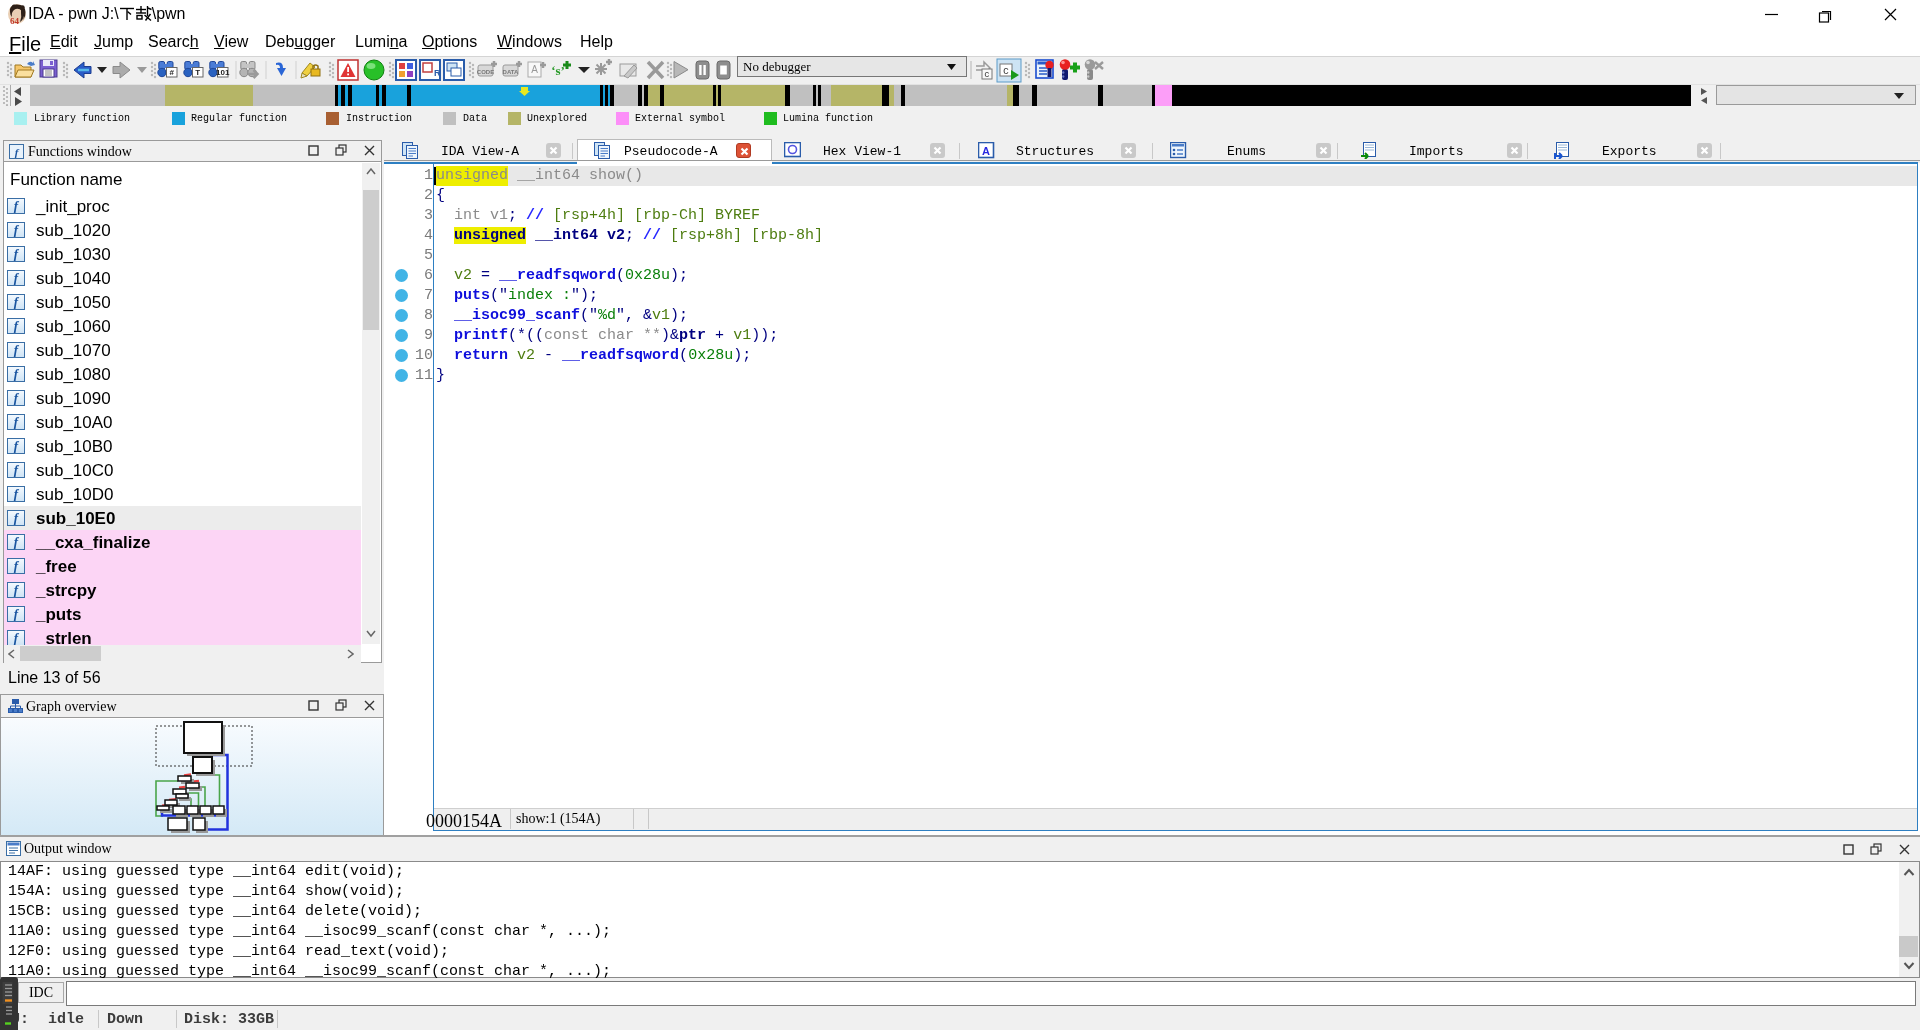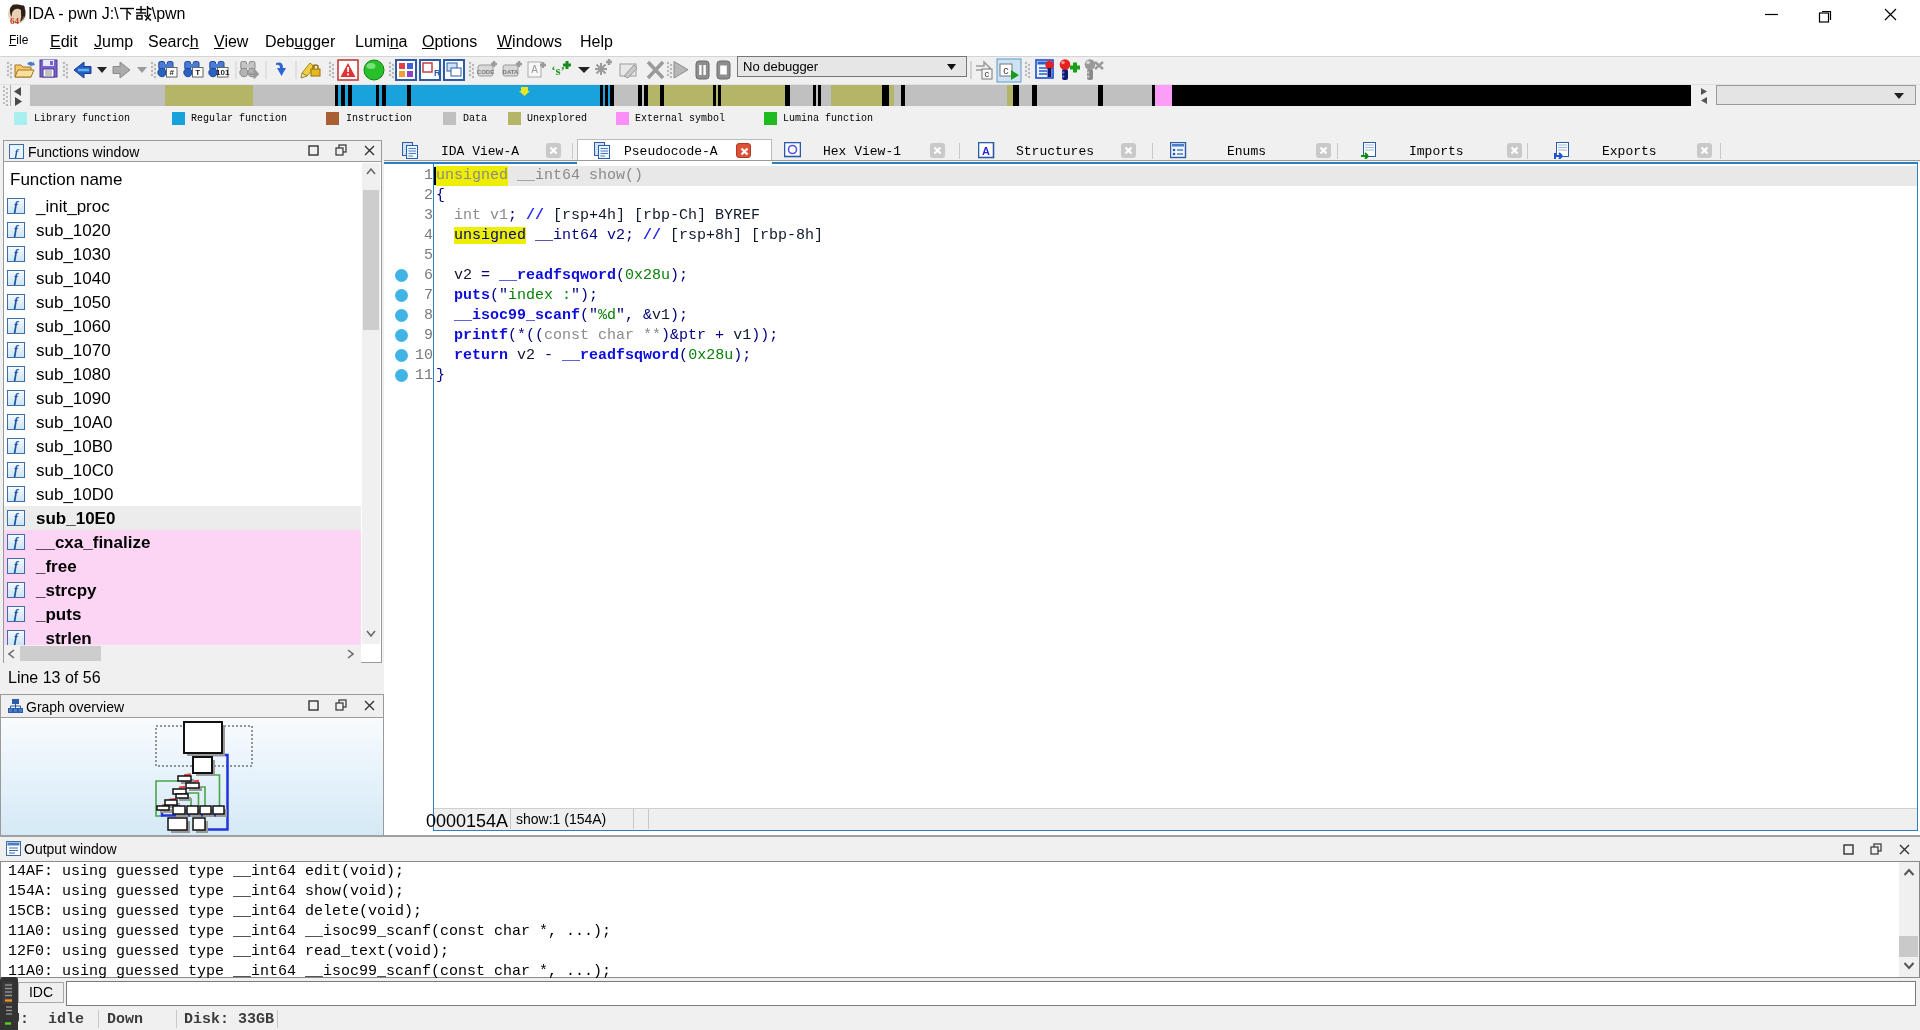--- a/index.html
+++ b/index.html
@@ -1,24 +1,24 @@
 <!DOCTYPE html>
 <html><head><meta charset="utf-8"><style>
 *{margin:0;padding:0;box-sizing:border-box}
 html,body{width:1920px;height:1030px;overflow:hidden;background:#f0f0f0;font-family:"Liberation Sans",sans-serif}
 .abs{position:absolute}
-.mono{font-family:Liberation Sans, sans-serif}
+.mono{font-family:Liberation Serif, serif}
 .hline{position:absolute;height:1px;background:#d4d4d4}
 .tabx{position:absolute;width:15px;height:15px;background:#c9c9c9;border-radius:3px;color:#fff;font-weight:bold;font-size:11px;text-align:center;line-height:15px}
 .cl{position:absolute;left:436px;height:20px;line-height:20px;font-family:"Liberation Mono",monospace;font-size:15px;white-space:pre;color:#000080}
 .num{position:absolute;width:46px;text-align:right;height:20px;line-height:20px;font-family:"Liberation Mono",monospace;font-size:15px;color:#7a7a7a;left:387px}
 .dot{position:absolute;width:13px;height:13px;border-radius:50%;background:#41b4e6;left:395px}
-.kw{color:#000080;font-weight:normal}
+.kw{color:#000080;font-weight:bold}
 .fn{color:#0e0edc;font-weight:bold}
-.vr{color:#0f172a}
+.vr{color:#4d7c0f}
 .gy{color:#8a8a8a}
 .grn{color:#087f08}
 .cmt{color:#2626ff;font-weight:bold}
 .frow{position:absolute;left:4px;width:357px;height:24px}
 .frow .fi{position:absolute;left:3px;top:4px;width:18px;height:16px;border:1px solid #3a6ea5;background:linear-gradient(#f3f9fe,#cfe4f5);font-family:"Liberation Serif",serif;font-style:italic;font-weight:bold;font-size:13px;color:#1a55a0;text-align:center;line-height:14px}
 .frow .ft{position:absolute;left:32px;top:3px;font-size:17px;color:#000}
 .legsq{position:absolute;width:13px;height:13px;top:112px}
 .legtx{position:absolute;top:112px;height:14px;line-height:14px;font-family:"Liberation Mono",monospace;font-size:10px;color:#000}
 .tabtx{position:absolute;top:3px;font-family:"Liberation Mono",monospace;font-size:13px;color:#000}
 .sep{position:absolute;width:1px;background:#c8c8c8}
@@ -52,21 +52,21 @@
       </g>
     </svg>\pwn</div>
 <svg class="abs" style="left:1755px;top:0" width="165" height="29" viewBox="0 0 165 29">
  <path d="M10 14.5 L23 14.5" stroke="#000" stroke-width="1.2"></path>
  <path d="M67 11.5 L75.5 11.5 L75.5 20 M73.5 13 L73.5 14" fill="none" stroke="#000" stroke-width="1.2"></path>
  <rect x="64.5" y="13" width="9" height="9" fill="#fff" stroke="#000" stroke-width="1.2"></rect>
  <path d="M130 9 L141 20 M141 9 L130 20" stroke="#000" stroke-width="1.2"></path>
 </svg>
 
 <div class="abs" style="left:0;top:29px;width:1920px;height:27px;background:#ffffff"></div>
-<div class="abs" style="top:33px;left:9px;font-size:12px"><u>F</u>ile</div>
+<div class="abs" style="top:33px;left:9px;font-size:20px"><u>F</u>ile</div>
 <div class="abs" style="top:33px;left:50px;font-size:16px"><u>E</u>dit</div>
 <div class="abs" style="top:33px;left:94px;font-size:16px"><u>J</u>ump</div>
 <div class="abs" style="top:33px;left:148px;font-size:16px">Searc<u>h</u></div>
 <div class="abs" style="top:33px;left:214px;font-size:16px"><u>V</u>iew</div>
 <div class="abs" style="top:33px;left:265px;font-size:16px">Deb<u>u</u>gger</div>
 <div class="abs" style="top:33px;left:355px;font-size:16px">Lumi<u>n</u>a</div>
 <div class="abs" style="top:33px;left:422px;font-size:16px"><u>O</u>ptions</div>
 <div class="abs" style="top:33px;left:497px;font-size:16px"><u>W</u>indows</div>
 <div class="abs" style="top:33px;left:580px;font-size:16px">Help</div>
 <div class="hline" style="left:0;top:56px;width:1920px"></div>

